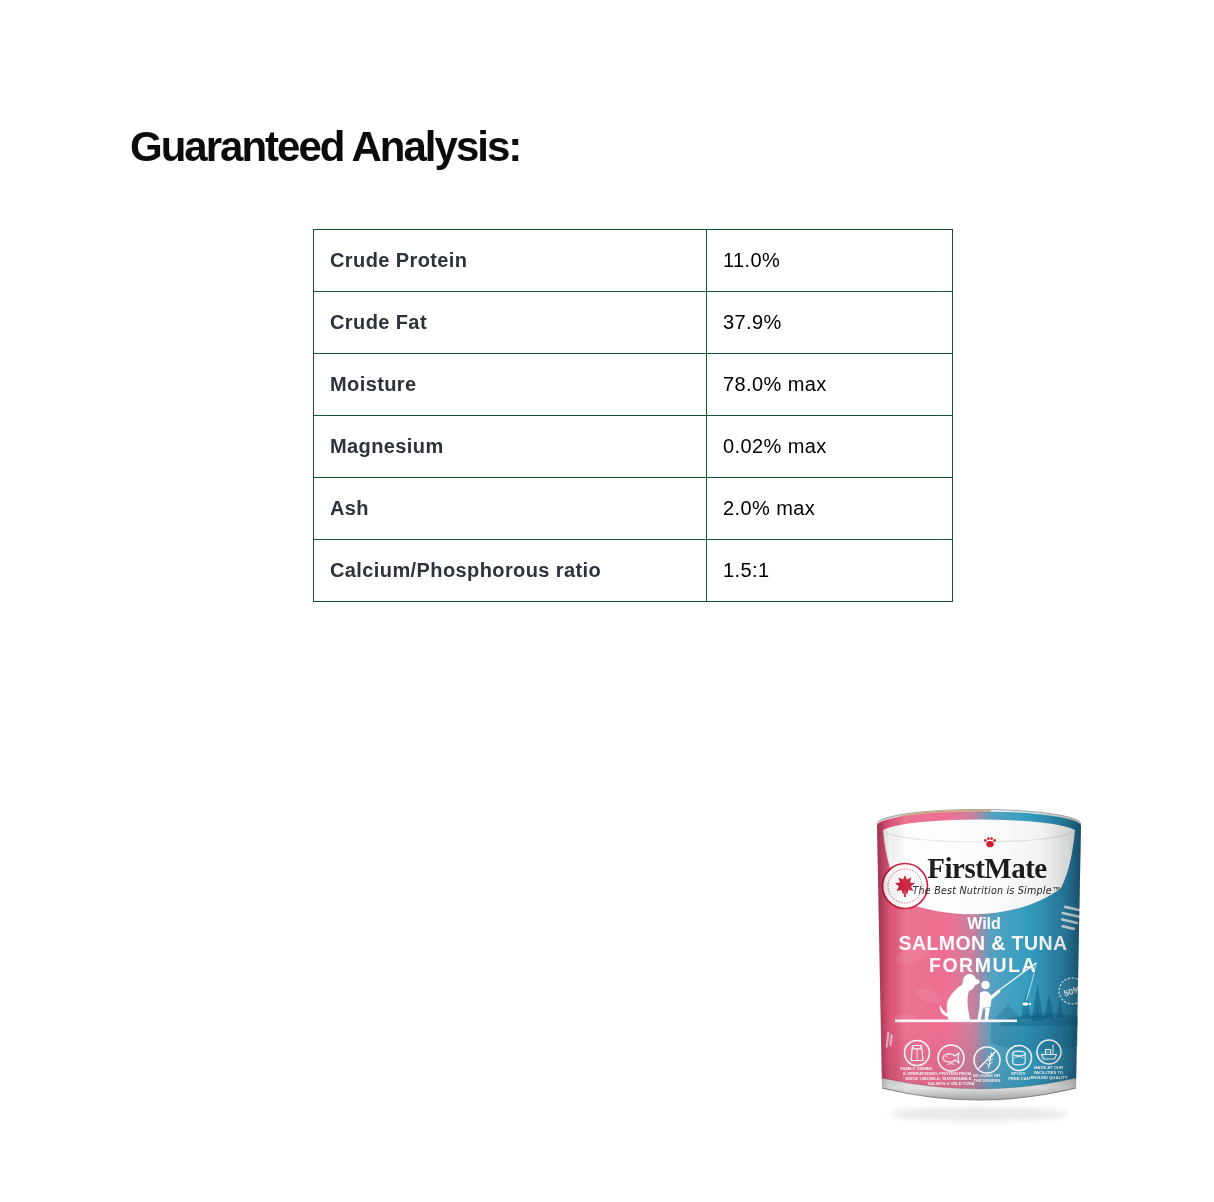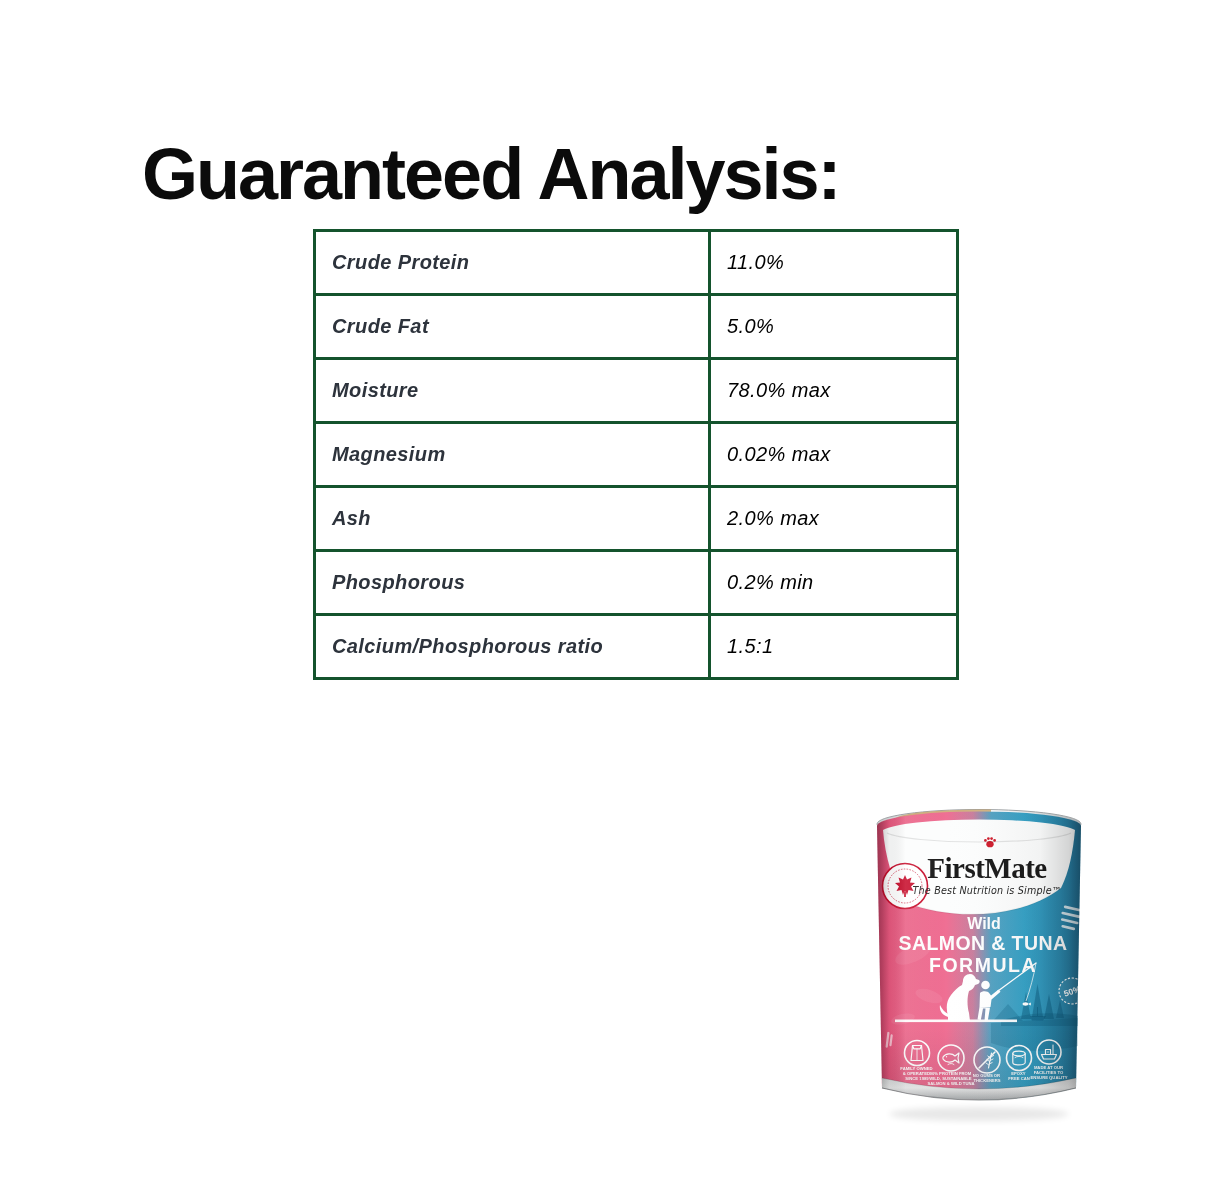--- a/index.html
+++ b/index.html
@@ -1,31 +1,31 @@
 <!DOCTYPE html>
 <html><head>
 <meta charset="utf-8">
 <style>
   html,body{margin:0;padding:0;background:#ffffff;}
   .canvas{
     position:relative;width:1214px;height:1202px;background:#ffffff;
     overflow:hidden;font-family:"Liberation Sans",sans-serif;
   }
   .page-heading{
-    position:absolute;left:130px;top:126px;margin:12px;
-    font-size:72px;font-weight:bold;letter-spacing:-2px;
+    position:absolute;left:130px;top:126px;margin:0;
+    font-size:42px;font-weight:bold;letter-spacing:-2px;
     color:#0b0b0b;line-height:1;white-space:nowrap;
   }
   table.ga-table{
     position:absolute;left:313px;top:229px;width:593px;
     border-collapse:collapse;table-layout:fixed;z-index:1;
   }
   table.ga-table td{
-    border:3px solid #14532d;height:61px;vertical-align:middle;
-    padding:0 6px 0 16px;font-size:20px;letter-spacing:0.4px;font-style:italic;
+    border:1px solid #14532d;height:61px;vertical-align:middle;
+    padding:0 6px 0 16px;font-size:20px;letter-spacing:0.4px;
   }
   td.cell-label{font-weight:bold;color:#2d333c;width:370px;}
   td.cell-value{color:#000000;width:223px;letter-spacing:0.8px;}
   .can-wrap{
     position:absolute;left:873px;top:804px;width:218px;height:334px;z-index:2;
   }
   .can-wrap svg{display:block;}
 </style>
 </head>
 <body>
@@ -35,37 +35,33 @@
   <h1 class="page-heading">Guaranteed Analysis:</h1>
 
   <table class="ga-table">
     <tbody>
       <tr>
         <td class="cell-label">Crude Protein</td>
         <td class="cell-value">11.0%</td>
       </tr>
       <tr>
         <td class="cell-label">Crude Fat</td>
-        <td class="cell-value">5.0%</td>
+        <td class="cell-value">37.9%</td>
       </tr>
       <tr>
         <td class="cell-label">Moisture</td>
         <td class="cell-value">78.0% max</td>
       </tr>
       <tr>
         <td class="cell-label">Magnesium</td>
         <td class="cell-value">0.02% max</td>
       </tr>
       <tr>
         <td class="cell-label">Ash</td>
         <td class="cell-value">2.0% max</td>
-      </tr>
-      <tr>
-        <td class="cell-label">Phosphorous</td>
-        <td class="cell-value">0.2% min</td>
       </tr>
       <tr>
         <td class="cell-label">Calcium/Phosphorous ratio</td>
         <td class="cell-value">1.5:1</td>
       </tr>
     </tbody>
   </table>
 
   <div class="can-wrap">
   <svg width="218" height="334" viewBox="0 0 218 334" xmlns="http://www.w3.org/2000/svg">

